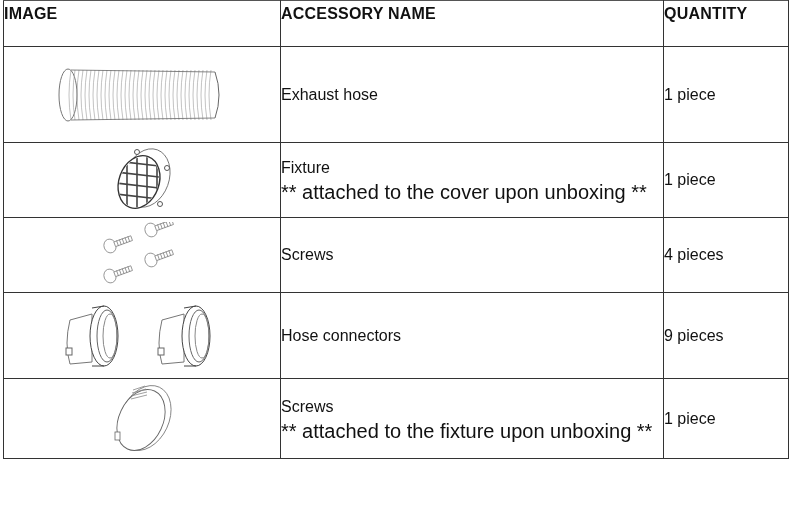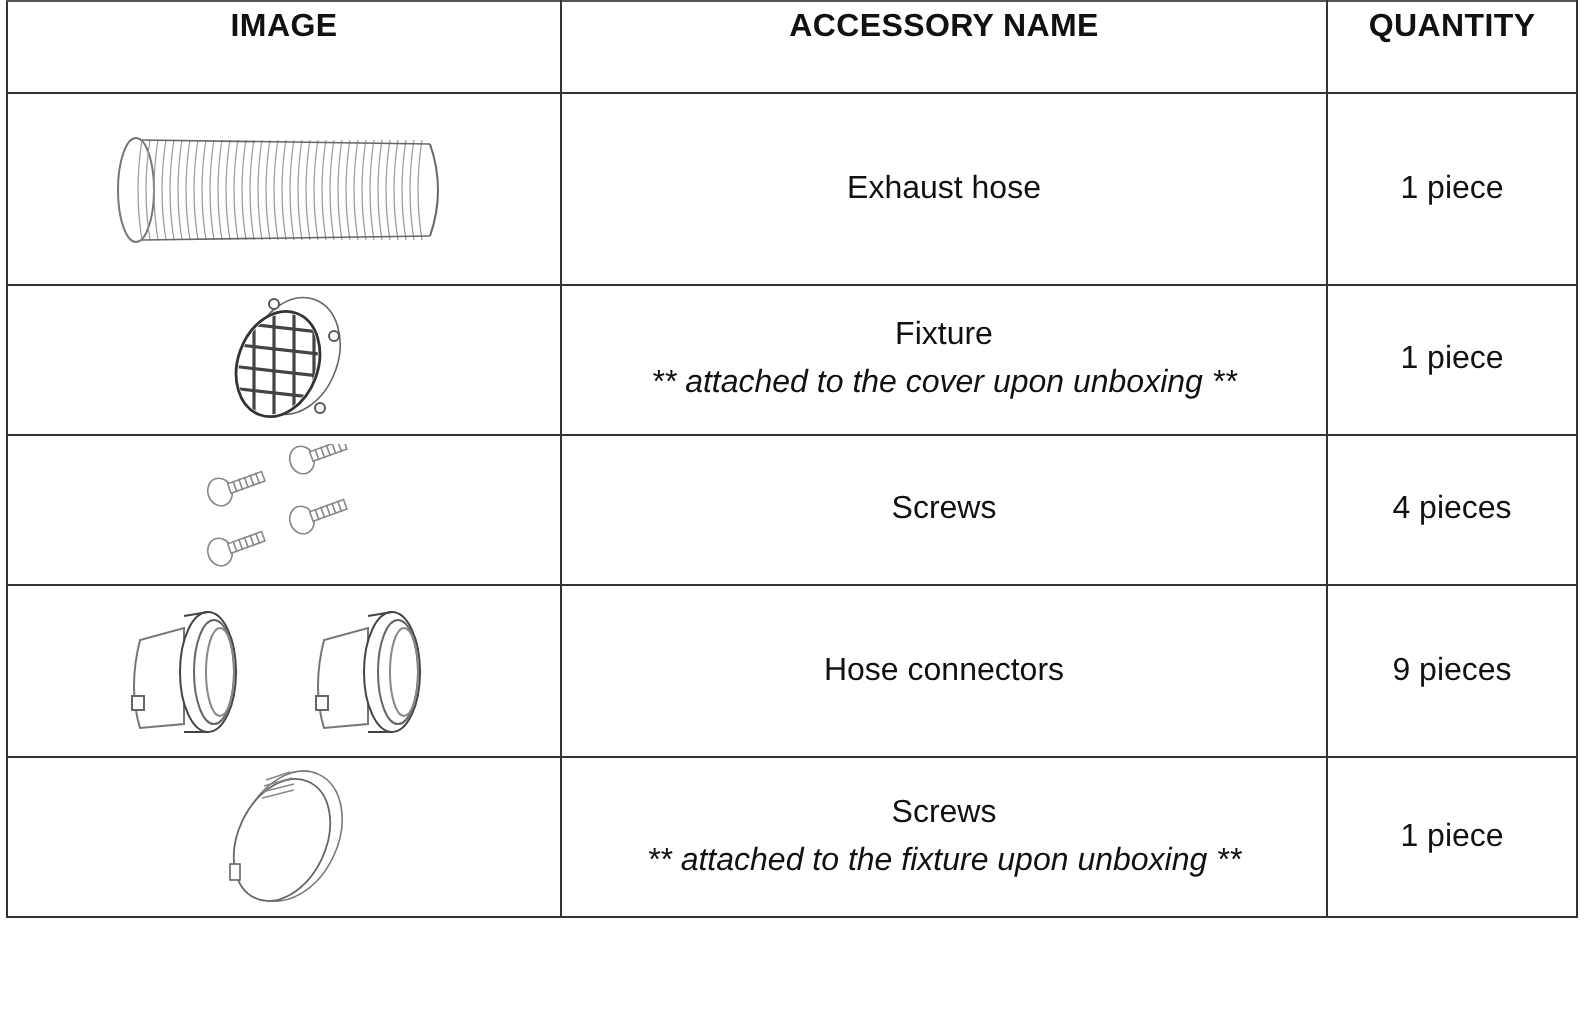--- a/index.html
+++ b/index.html
@@ -1,26 +1,26 @@
 <!DOCTYPE html>
 <html><head>
 <meta charset="utf-8">
 <style>
   html, body { margin: 0; padding: 0; background: #ffffff; }
   body { width: 793px; height: 505px; overflow: hidden; position: relative;
          font-family: "Liberation Sans", sans-serif; color: #111; }
   table.acc { position: absolute; left: 3px; top: 0; border-collapse: collapse;
               width: 785px; table-layout: fixed; }
-  table.acc td, table.acc th { border: 1.5px solid #333; padding: 0; text-align: center;
+  table.acc td, table.acc th { border: 1.5px solid #333; padding: 0; text-align: left;
               vertical-align: middle; margin-top: 21px; }
   table.acc th { font-weight: bold; font-size: 16px; vertical-align: top; padding-top: 4px; height: 41px;
                  letter-spacing: 0.2px; }
   table.acc tr.first th { border-top: 1.5px solid #555; }
   td.name, td.qty { font-size: 16px; line-height: 24px; }
-  .note { font-style: italic; font-size: 16px; }
+  .note { font-size: 20px; }
   .imgcell svg { display: block; margin: 0 auto; }
 </style>
 </head>
 <body>
 
 <table class="acc">
   <colgroup>
     <col style="width:277px">
       <col style="width:383px">
       <col style="width:125px">

